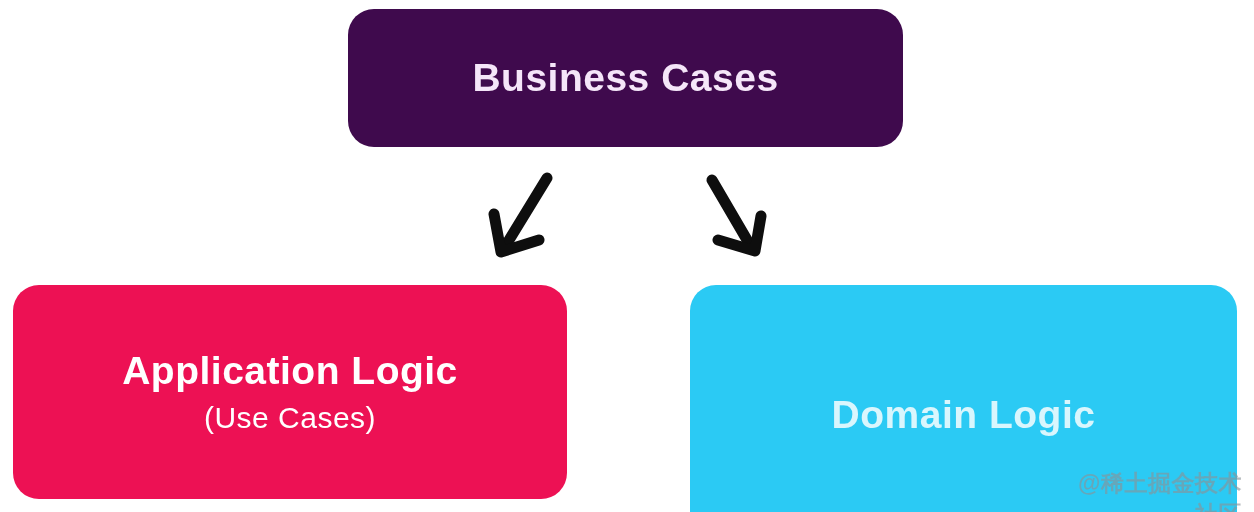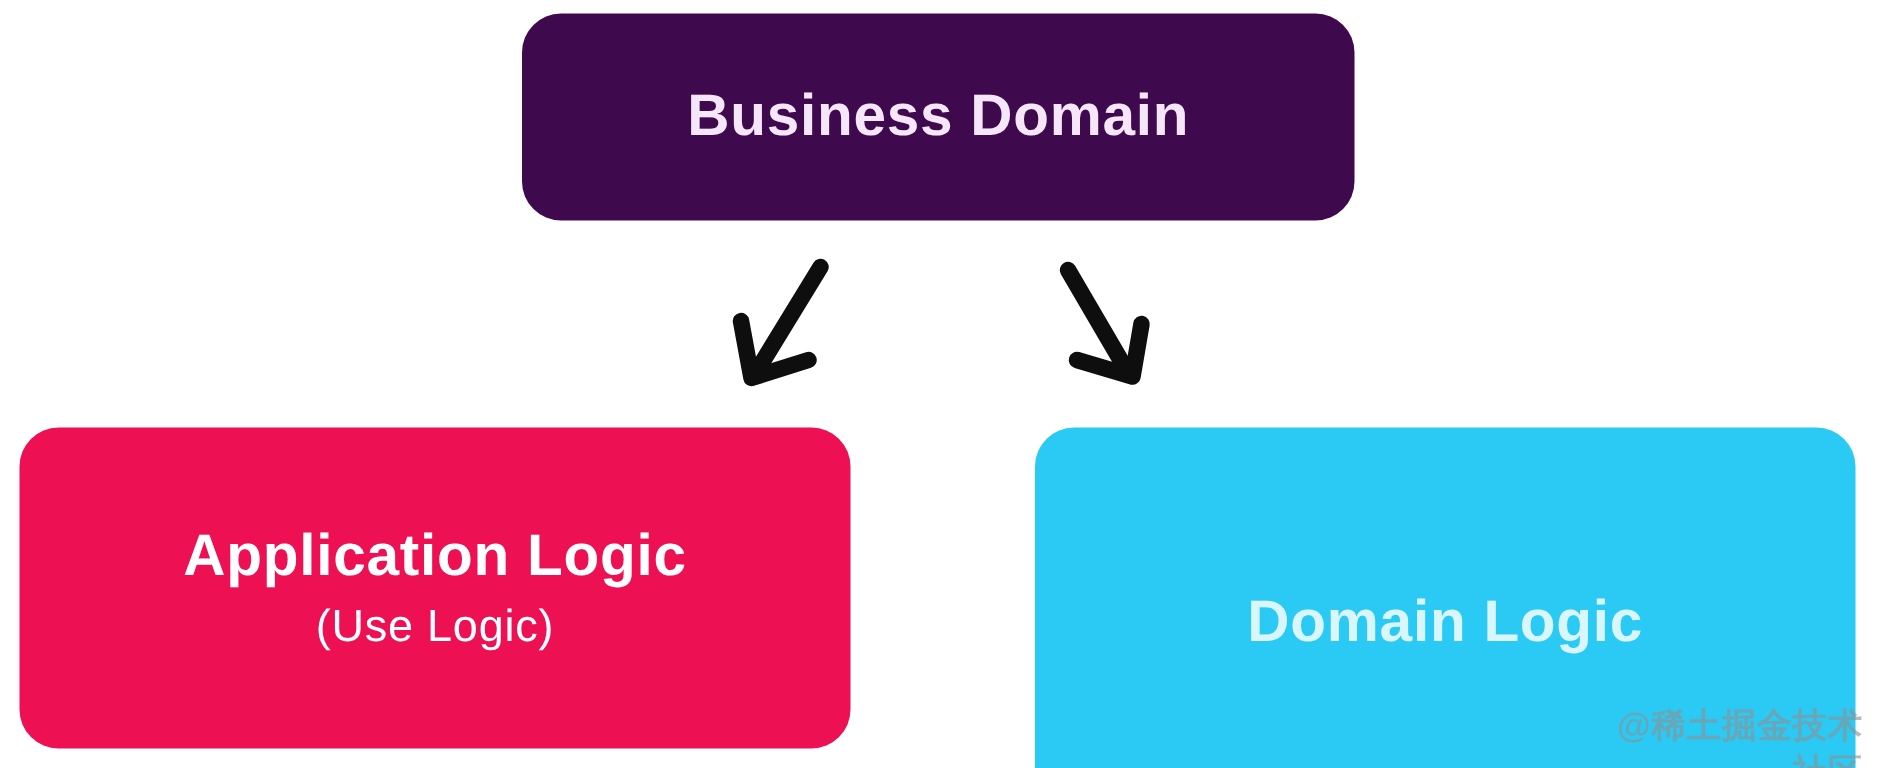--- a/index.html
+++ b/index.html
@@ -72,26 +72,26 @@
     text-align: right;
     opacity: 0.62;
   }
 </style>
 </head>
 <body>
 
 <div class="canvas" style="background: rgb(255, 255, 255);">
 
   <div class="node node-business" style="background: rgb(63, 10, 77); color: rgb(245, 230, 249);">
-    <div class="label">Business Domain</div>
+    <div class="label">Business Cases</div>
   </div>
 
   <div class="node node-application" style="background: rgb(237, 17, 84); color: #ffffff;">
     <div class="label">Application Logic</div>
-    <div class="sublabel">(Use Logic)</div>
+    <div class="sublabel">(Use Cases)</div>
   </div>
 
   <div class="node node-domain" style="background: rgb(43, 202, 244); color: rgb(217, 246, 253);">
     <div class="label">Domain Logic</div>
   </div>
 
   <svg class="arrows" viewBox="0 0 1254 512" style="color: rgb(14, 14, 14);">
     <g stroke="currentColor" stroke-width="11" fill="none" stroke-linecap="round" stroke-linejoin="round">
       <g>
         <path d="M547 178 L506 245"></path>

